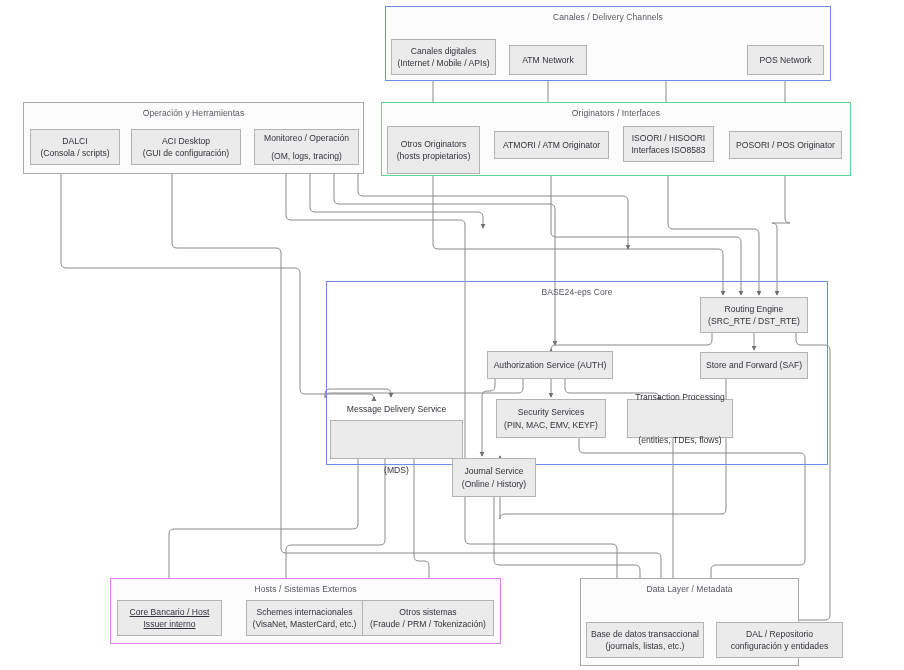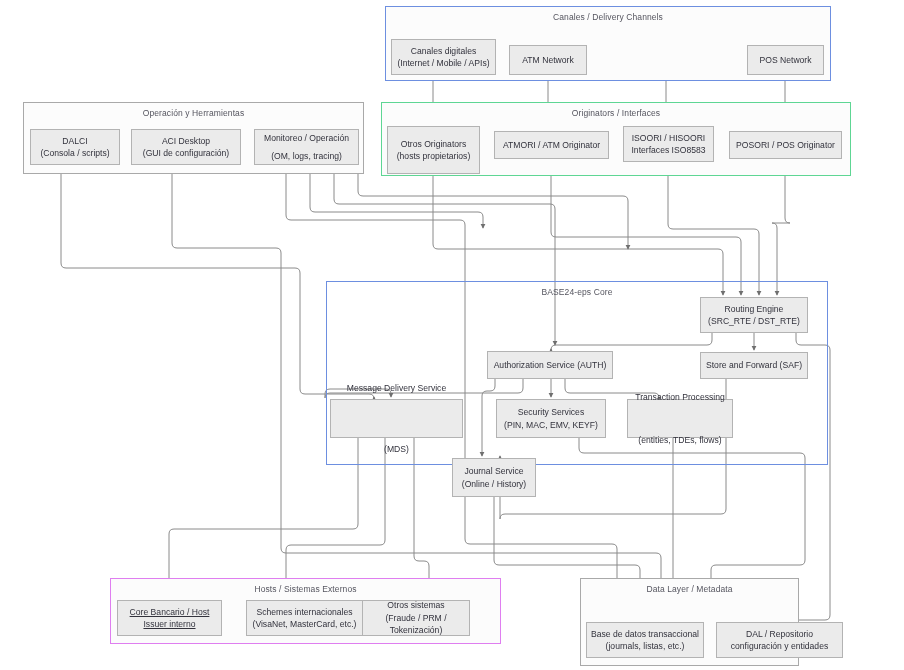--- a/index.html
+++ b/index.html
@@ -151,21 +151,21 @@
   <div class="node" style="left:700px;top:297px;width:108px;height:36px;">
     <span>Routing Engine</span>
     <span class="l2">(SRC_RTE / DST_RTE)</span>
   </div>
   <div class="node" style="left:700px;top:352px;width:108px;height:27px;">
     <span>Store and Forward (SAF)</span>
   </div>
   <div class="node" style="left:487px;top:351px;width:126px;height:28px;">
     <span>Authorization Service (AUTH)</span>
   </div>
-  <div class="node" style="left:330px;top:399px;width:133px;height:39px;gap:48px;">
+  <div class="node" style="left:330px;top:420px;width:133px;height:39px;gap:48px;">
     <span>Message Delivery Service</span>
     <span class="l2">(MDS)</span>
   </div>
   <div class="node" style="left:496px;top:399px;width:110px;height:39px;">
     <span>Security Services</span>
     <span class="l2">(PIN, MAC, EMV, KEYF)</span>
   </div>
   <div class="node" style="left:627px;top:399px;width:106px;height:39px;gap:30px;">
     <span>Transaction Processing</span>
     <span class="l2">(entities, TDEs, flows)</span>
@@ -176,21 +176,21 @@
   </div>
 
   <div class="node" style="left:117px;top:600px;width:105px;height:36px;text-decoration:underline;">
     <span>Core Bancario / Host</span>
     <span class="l2">Issuer interno</span>
   </div>
   <div class="node" style="left:234px;top:600px;width:117px;height:36px;margin-left:12px;">
     <span>Schemes internacionales</span>
     <span class="l2">(VisaNet, MasterCard, etc.)</span>
   </div>
-  <div class="node" style="left:362px;top:600px;width:108px;height:36px;">
+  <div class="node" style="left:362px;top:600px;width:132px;height:36px;">
     <span>Otros sistemas</span>
     <span class="l2">(Fraude / PRM / Tokenización)</span>
   </div>
 
   <div class="node" style="left:586px;top:622px;width:118px;height:36px;">
     <span>Base de datos transaccional</span>
     <span class="l2">(journals, listas, etc.)</span>
   </div>
   <div class="node" style="left:716px;top:622px;width:127px;height:36px;">
     <span>DAL / Repositorio</span>

